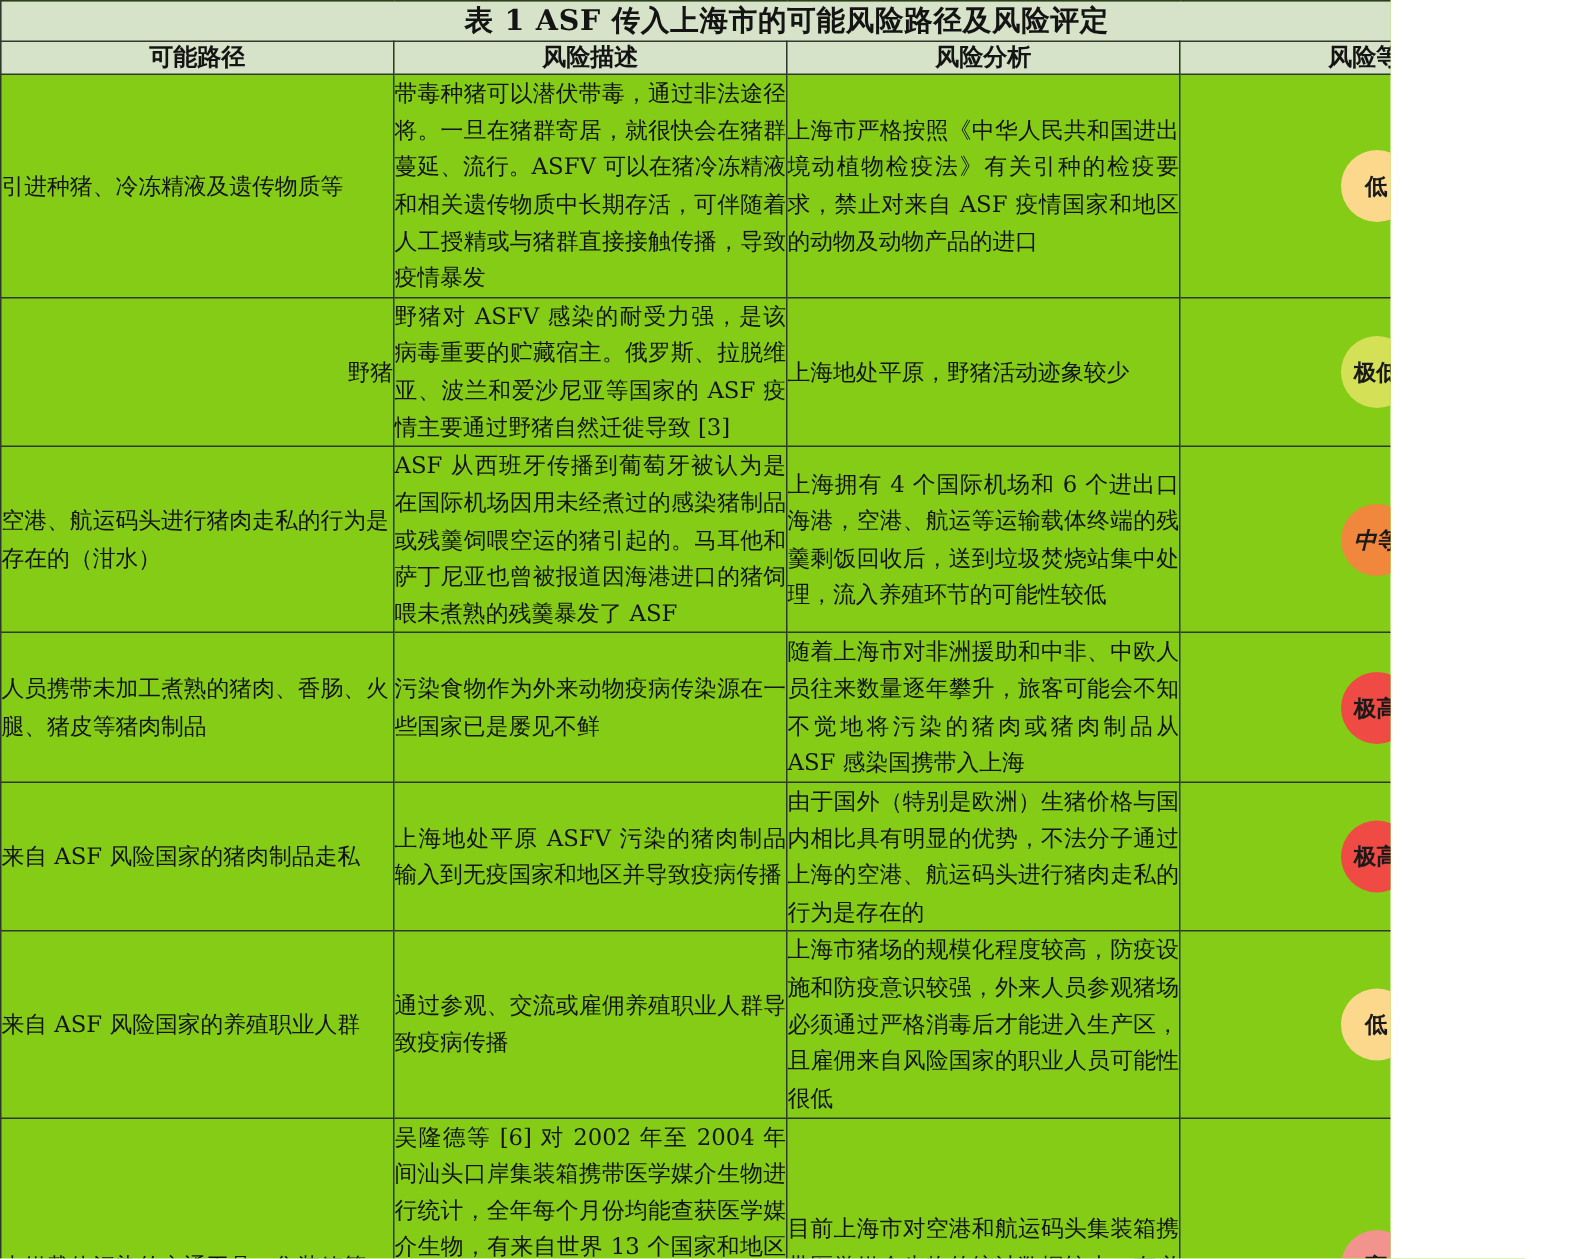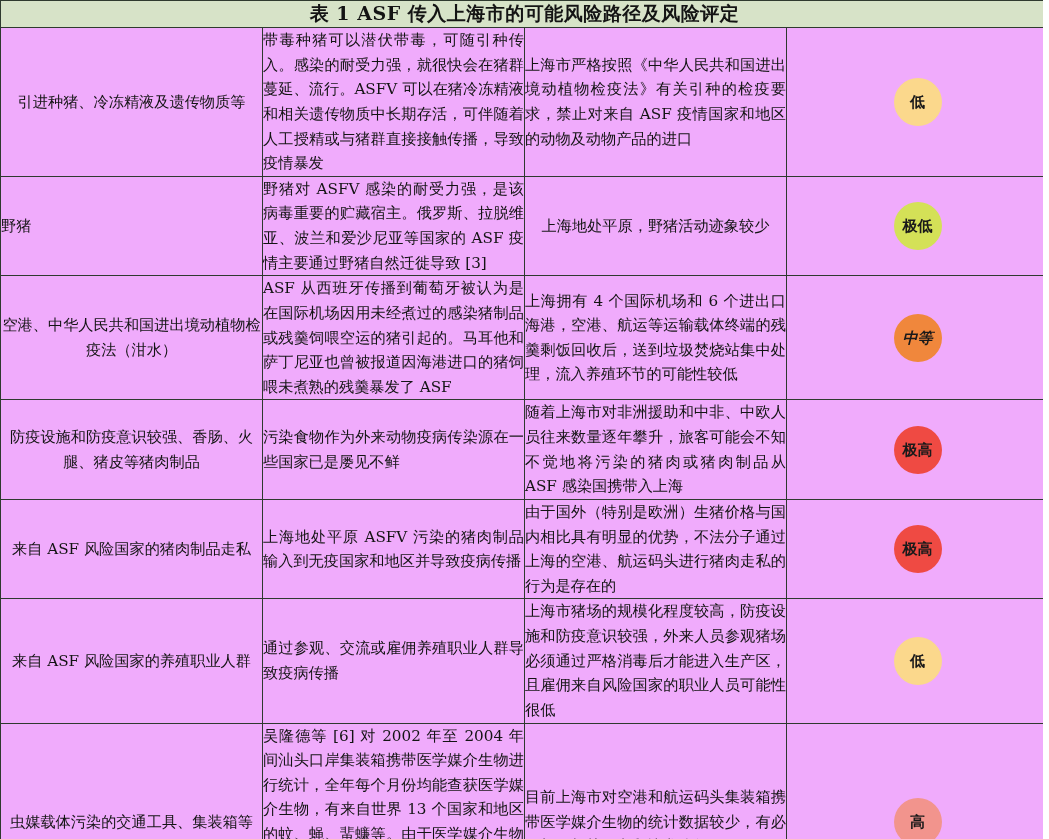--- a/index.html
+++ b/index.html
@@ -6,24 +6,24 @@
     margin: 0;
     padding: 0;
     background: #ffffff;
   }
   body {
     font-family: "DejaVu Serif", "Liberation Serif", serif;
     color: #141414;
   }
   .page {
     position: relative;
-    width: 1043px;
+    width: 927px;
     height: 839px;
     box-sizing: border-box;
-    background: #f0abfc;
+    background: #84cc16;
     overflow: hidden;
   }
   table.risk-table {
     width: 1049px;
     border-collapse: collapse;
     table-layout: fixed;
     font-size: 15.2px;
   }
   table.risk-table td, table.risk-table th {
     border: 1px solid #2f3a2f;
@@ -43,26 +43,26 @@
   .head-row th {
     background: #d7e3c8;
     text-align: center;
     font-weight: bold;
     font-size: 16px;
     padding: 6px 0 7px 0;
     border-bottom: 2px solid #2f3a2f;
   }
   td.c-path {
     width: 190px;
-    text-align: left;
+    text-align: right;
     padding: 8px 9px;
     line-height: 1.62;
   }
   td.c-path.leftal {
-    text-align: center;
+    text-align: left;
   }
   td.c-desc {
     width: 396px;
     padding: 8px 10px 8px 10px;
     line-height: 1.62;
     text-align: justify;
   }
   td.c-ana {
     width: 390px;
     padding: 8px 10px 8px 10px;
@@ -90,50 +90,56 @@
 </style>
 </head>
 <body>
 
 <div class="page">
   <table class="risk-table">
     <tbody>
       <tr>
         <td class="title-cell" colspan="4">表 1  ASF 传入上海市的可能风险路径及风险评定</td>
       </tr>
+      <tr class="head-row">
+        <th>可能路径</th>
+        <th>风险描述</th>
+        <th>风险分析</th>
+        <th>风险等级</th>
+      </tr>
 
       <tr>
         <td class="c-path leftal">引进种猪、冷冻精液及遗传物质等</td>
-        <td class="c-desc">带毒种猪可以潜伏带毒，可随引种传入。感染的耐受力强，就很快会在猪群蔓延、流行。ASFV 可以在猪冷冻精液和相关遗传物质中长期存活，可伴随着人工授精或与猪群直接接触传播，导致疫情暴发</td>
+        <td class="c-desc">带毒种猪可以潜伏带毒，通过非法途径将。一旦在猪群寄居，就很快会在猪群蔓延、流行。ASFV 可以在猪冷冻精液和相关遗传物质中长期存活，可伴随着人工授精或与猪群直接接触传播，导致疫情暴发</td>
         <td class="c-ana">上海市严格按照《中华人民共和国进出境动植物检疫法》有关引种的检疫要求，禁止对来自 ASF 疫情国家和地区的动物及动物产品的进口</td>
         <td class="c-level">
           <span class="bubble" style="background: rgb(251, 216, 140);">低</span>
         </td>
       </tr>
 
       <tr>
         <td class="c-path">野猪</td>
         <td class="c-desc">野猪对 ASFV 感染的耐受力强，是该病毒重要的贮藏宿主。俄罗斯、拉脱维亚、波兰和爱沙尼亚等国家的 ASF 疫情主要通过野猪自然迁徙导致 [3]</td>
-        <td class="c-ana" style="text-align:center;">上海地处平原，野猪活动迹象较少</td>
+        <td class="c-ana" style="">上海地处平原，野猪活动迹象较少</td>
         <td class="c-level">
           <span class="bubble" style="background: rgb(212, 225, 87);">极低</span>
         </td>
       </tr>
 
       <tr>
-        <td class="c-path leftal">空港、中华人民共和国进出境动植物检疫法（泔水）</td>
+        <td class="c-path leftal">空港、航运码头进行猪肉走私的行为是存在的（泔水）</td>
         <td class="c-desc">ASF 从西班牙传播到葡萄牙被认为是在国际机场因用未经煮过的感染猪制品或残羹饲喂空运的猪引起的。马耳他和萨丁尼亚也曾被报道因海港进口的猪饲喂未煮熟的残羹暴发了 ASF</td>
         <td class="c-ana">上海拥有 4 个国际机场和 6 个进出口海港，空港、航运等运输载体终端的残羹剩饭回收后，送到垃圾焚烧站集中处理，流入养殖环节的可能性较低</td>
         <td class="c-level">
           <span class="bubble" style="background: rgb(240, 135, 60); font-style: italic;">中等</span>
         </td>
       </tr>
 
       <tr>
-        <td class="c-path leftal">防疫设施和防疫意识较强、香肠、火腿、猪皮等猪肉制品</td>
+        <td class="c-path leftal">人员携带未加工煮熟的猪肉、香肠、火腿、猪皮等猪肉制品</td>
         <td class="c-desc">污染食物作为外来动物疫病传染源在一些国家已是屡见不鲜</td>
         <td class="c-ana">随着上海市对非洲援助和中非、中欧人员往来数量逐年攀升，旅客可能会不知不觉地将污染的猪肉或猪肉制品从 ASF 感染国携带入上海</td>
         <td class="c-level">
           <span class="bubble" style="background: rgb(239, 74, 67);">极高</span>
         </td>
       </tr>
 
       <tr>
         <td class="c-path leftal">来自 ASF 风险国家的猪肉制品走私</td>
         <td class="c-desc">上海地处平原 ASFV 污染的猪肉制品输入到无疫国家和地区并导致疫病传播</td>

